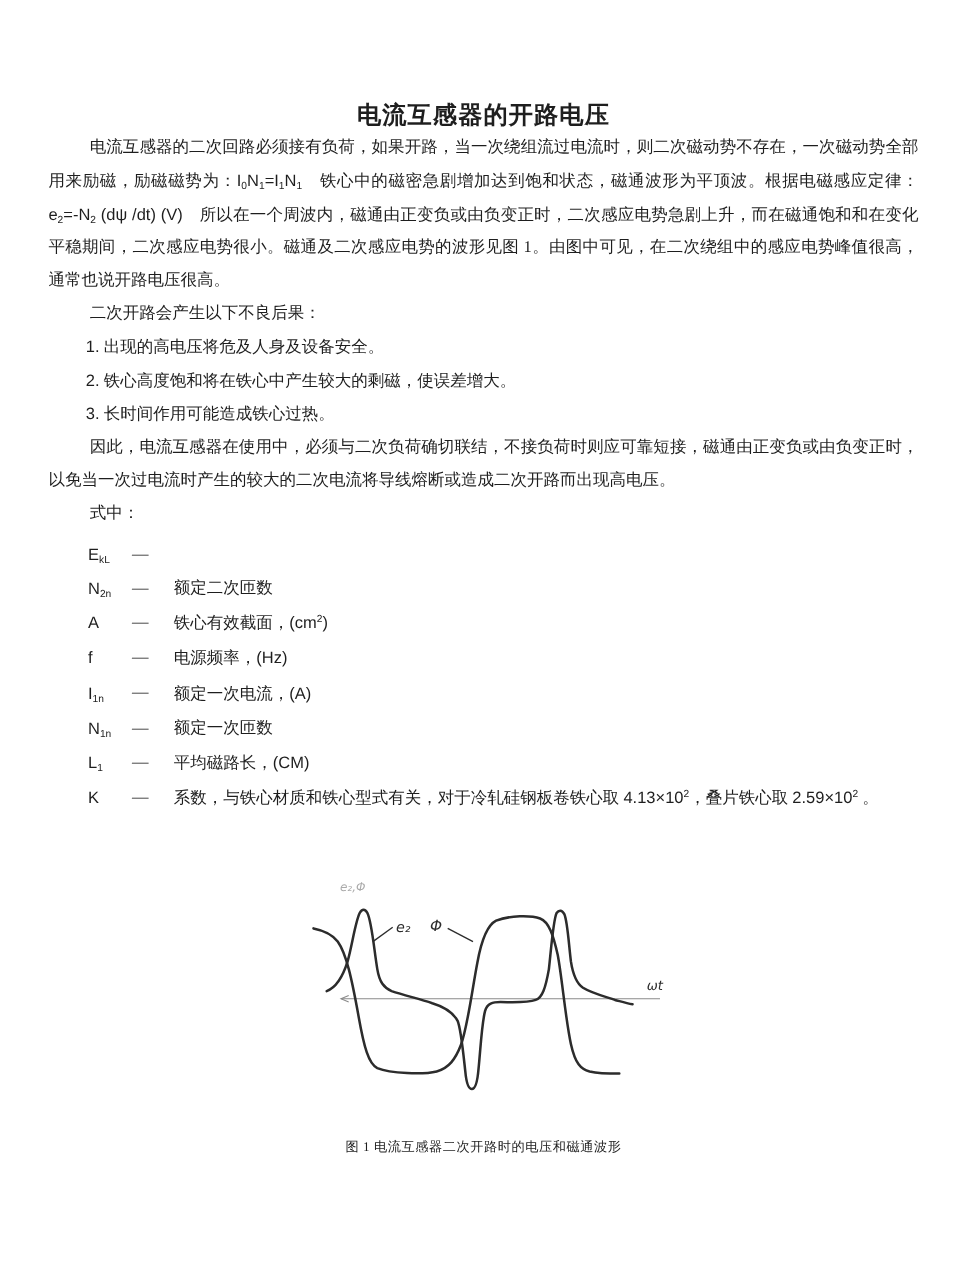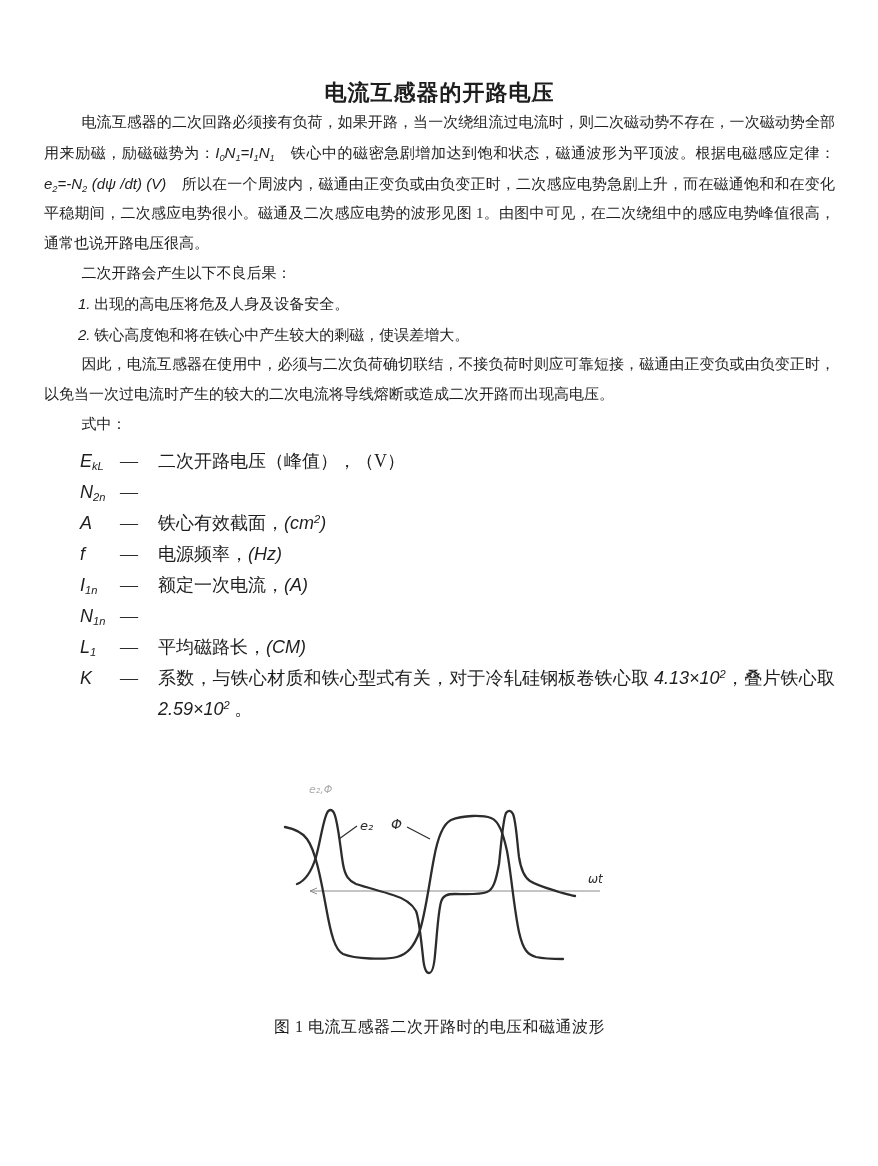--- a/index.html
+++ b/index.html
@@ -2,54 +2,54 @@
 <html><head>
 <meta charset="utf-8">
 <style>
   html,body{margin:0;padding:0;background:#fff;}
   .page{
     position:relative;
     width:878px;height:1166px;
     margin:0 auto;
     background:#fff;
     box-sizing:border-box;
-    padding:4px 43px 0 44px;
+    padding:16px 43px 0 44px;
     font-family:"Liberation Serif","DejaVu Serif",serif;
     color:#1e1e1e;
     overflow:hidden;
   }
   .doc-title{
     margin:74px 0 0 0;
     text-align:center;
     font-size:22px;
     font-weight:bold;
     letter-spacing:1px;
   }
   .body-text{font-size:15px;line-height:29.8px;text-align:justify;}
   .body-text p{margin:0;}
   .indent{text-indent:2.5em;}
   .p1{margin-top:44px;}
   .p2{margin-top:5px;}
   .list-item{padding-left:34px;}
-  .lt{font-family:"Liberation Sans","DejaVu Sans",sans-serif;font-style:italic;}
+  .lt{font-family:"Liberation Sans","DejaVu Sans",sans-serif;}
   sub,sup{font-size:0.62em;line-height:0;}
   sub{vertical-align:-0.3em;}
   sup{vertical-align:0.55em;}
   .formula-line .formula{margin-left:12px;}
-  .vars{margin-top:6px;font-size:18px;}
+  .vars{margin-top:6px;font-size:15px;}
   .var-row{display:flex;line-height:31px;padding-left:36px;}
   .var-sym{width:40px;flex:0 0 40px;}
   .var-dash{width:38px;flex:0 0 38px;}
   .var-desc{flex:1;}
   .figure{margin-top:44px;}
   .figure svg{display:block;margin-left:239px;}
   .caption{
     margin:8px 0 0 0;
     text-align:center;
-    font-size:16px;
+    font-size:12px;
     letter-spacing:0.5px;
   }
   .sketch{stroke:#2c2c2c;stroke-width:2.3;fill:none;stroke-linecap:round;stroke-linejoin:round;}
   .pointer{stroke:#2c2c2c;stroke-width:1.2;}
   .axis{stroke:#8a8a8a;stroke-width:1;fill:none;}
   .fig-label{font-family:"DejaVu Sans","Liberation Sans",sans-serif;font-style:italic;fill:#2c2c2c;}
 </style>
 </head>
 <body>
 
@@ -57,54 +57,56 @@
 
   <h1 class="doc-title">电流互感器的开路电压</h1>
 
   <div class="body-text">
     <p class="p1 indent">电流互感器的二次回路必须接有负荷，如果开路，当一次绕组流过电流时，则二次磁动势不存在，一次磁动势全部用来励磁，励磁磁势为：<span class="lt">I<sub>0</sub>N<sub>1</sub>=I<sub>1</sub>N<sub>1</sub></span>　铁心中的磁密急剧增加达到饱和状态，磁通波形为平顶波。根据电磁感应定律：<span class="lt">e<sub>2</sub>=-N<sub>2</sub> (dψ /dt) (V)</span>　所以在一个周波内，磁通由正变负或由负变正时，二次感应电势急剧上升，而在磁通饱和和在变化平稳期间，二次感应电势很小。磁通及二次感应电势的波形见图 1。由图中可见，在二次绕组中的感应电势峰值很高，通常也说开路电压很高。</p>
 
     <p class="indent">二次开路会产生以下不良后果：</p>
 
     <p class="list-item"><span class="lt">1.</span> 出现的高电压将危及人身及设备安全。</p>
     <p class="list-item"><span class="lt">2.</span> 铁心高度饱和将在铁心中产生较大的剩磁，使误差增大。</p>
+    <p class="list-item"><span class="lt">3.</span> 长时间作用可能造成铁心过热。</p>
 
     <p class="p2 indent">因此，电流互感器在使用中，必须与二次负荷确切联结，不接负荷时则应可靠短接，磁通由正变负或由负变正时，以免当一次过电流时产生的较大的二次电流将导线熔断或造成二次开路而出现高电压。</p>
 
 
     <p class="indent">式中：</p>
 
     <div class="vars">
       <div class="var-row">
         <span class="var-sym lt">E<sub>kL</sub></span>
         <span class="var-dash">—</span>
-        <span class="var-desc">二次开路电压（峰值），（V）</span>
       </div>
       <div class="var-row">
         <span class="var-sym lt">N<sub>2n</sub></span>
         <span class="var-dash">—</span>
+        <span class="var-desc">额定二次匝数</span>
       </div>
       <div class="var-row">
         <span class="var-sym lt">A</span>
         <span class="var-dash">—</span>
         <span class="var-desc">铁心有效截面，<span class="lt">(cm<sup>2</sup>)</span></span>
       </div>
       <div class="var-row">
         <span class="var-sym lt">f</span>
         <span class="var-dash">—</span>
         <span class="var-desc">电源频率，<span class="lt">(Hz)</span></span>
       </div>
       <div class="var-row">
         <span class="var-sym lt">I<sub>1n</sub></span>
         <span class="var-dash">—</span>
         <span class="var-desc">额定一次电流，<span class="lt">(A)</span></span>
       </div>
       <div class="var-row">
         <span class="var-sym lt">N<sub>1n</sub></span>
         <span class="var-dash">—</span>
+        <span class="var-desc">额定一次匝数</span>
       </div>
       <div class="var-row">
         <span class="var-sym lt">L<sub>1</sub></span>
         <span class="var-dash">—</span>
         <span class="var-desc">平均磁路长，<span class="lt">(CM)</span></span>
       </div>
       <div class="var-row">
         <span class="var-sym lt">K</span>
         <span class="var-dash">—</span>
         <span class="var-desc">系数，与铁心材质和铁心型式有关，对于冷轧硅钢板卷铁心取 <span class="lt">4.13×10<sup>2</sup></span>，叠片铁心取 <span class="lt">2.59×10<sup>2</sup></span> 。</span>

